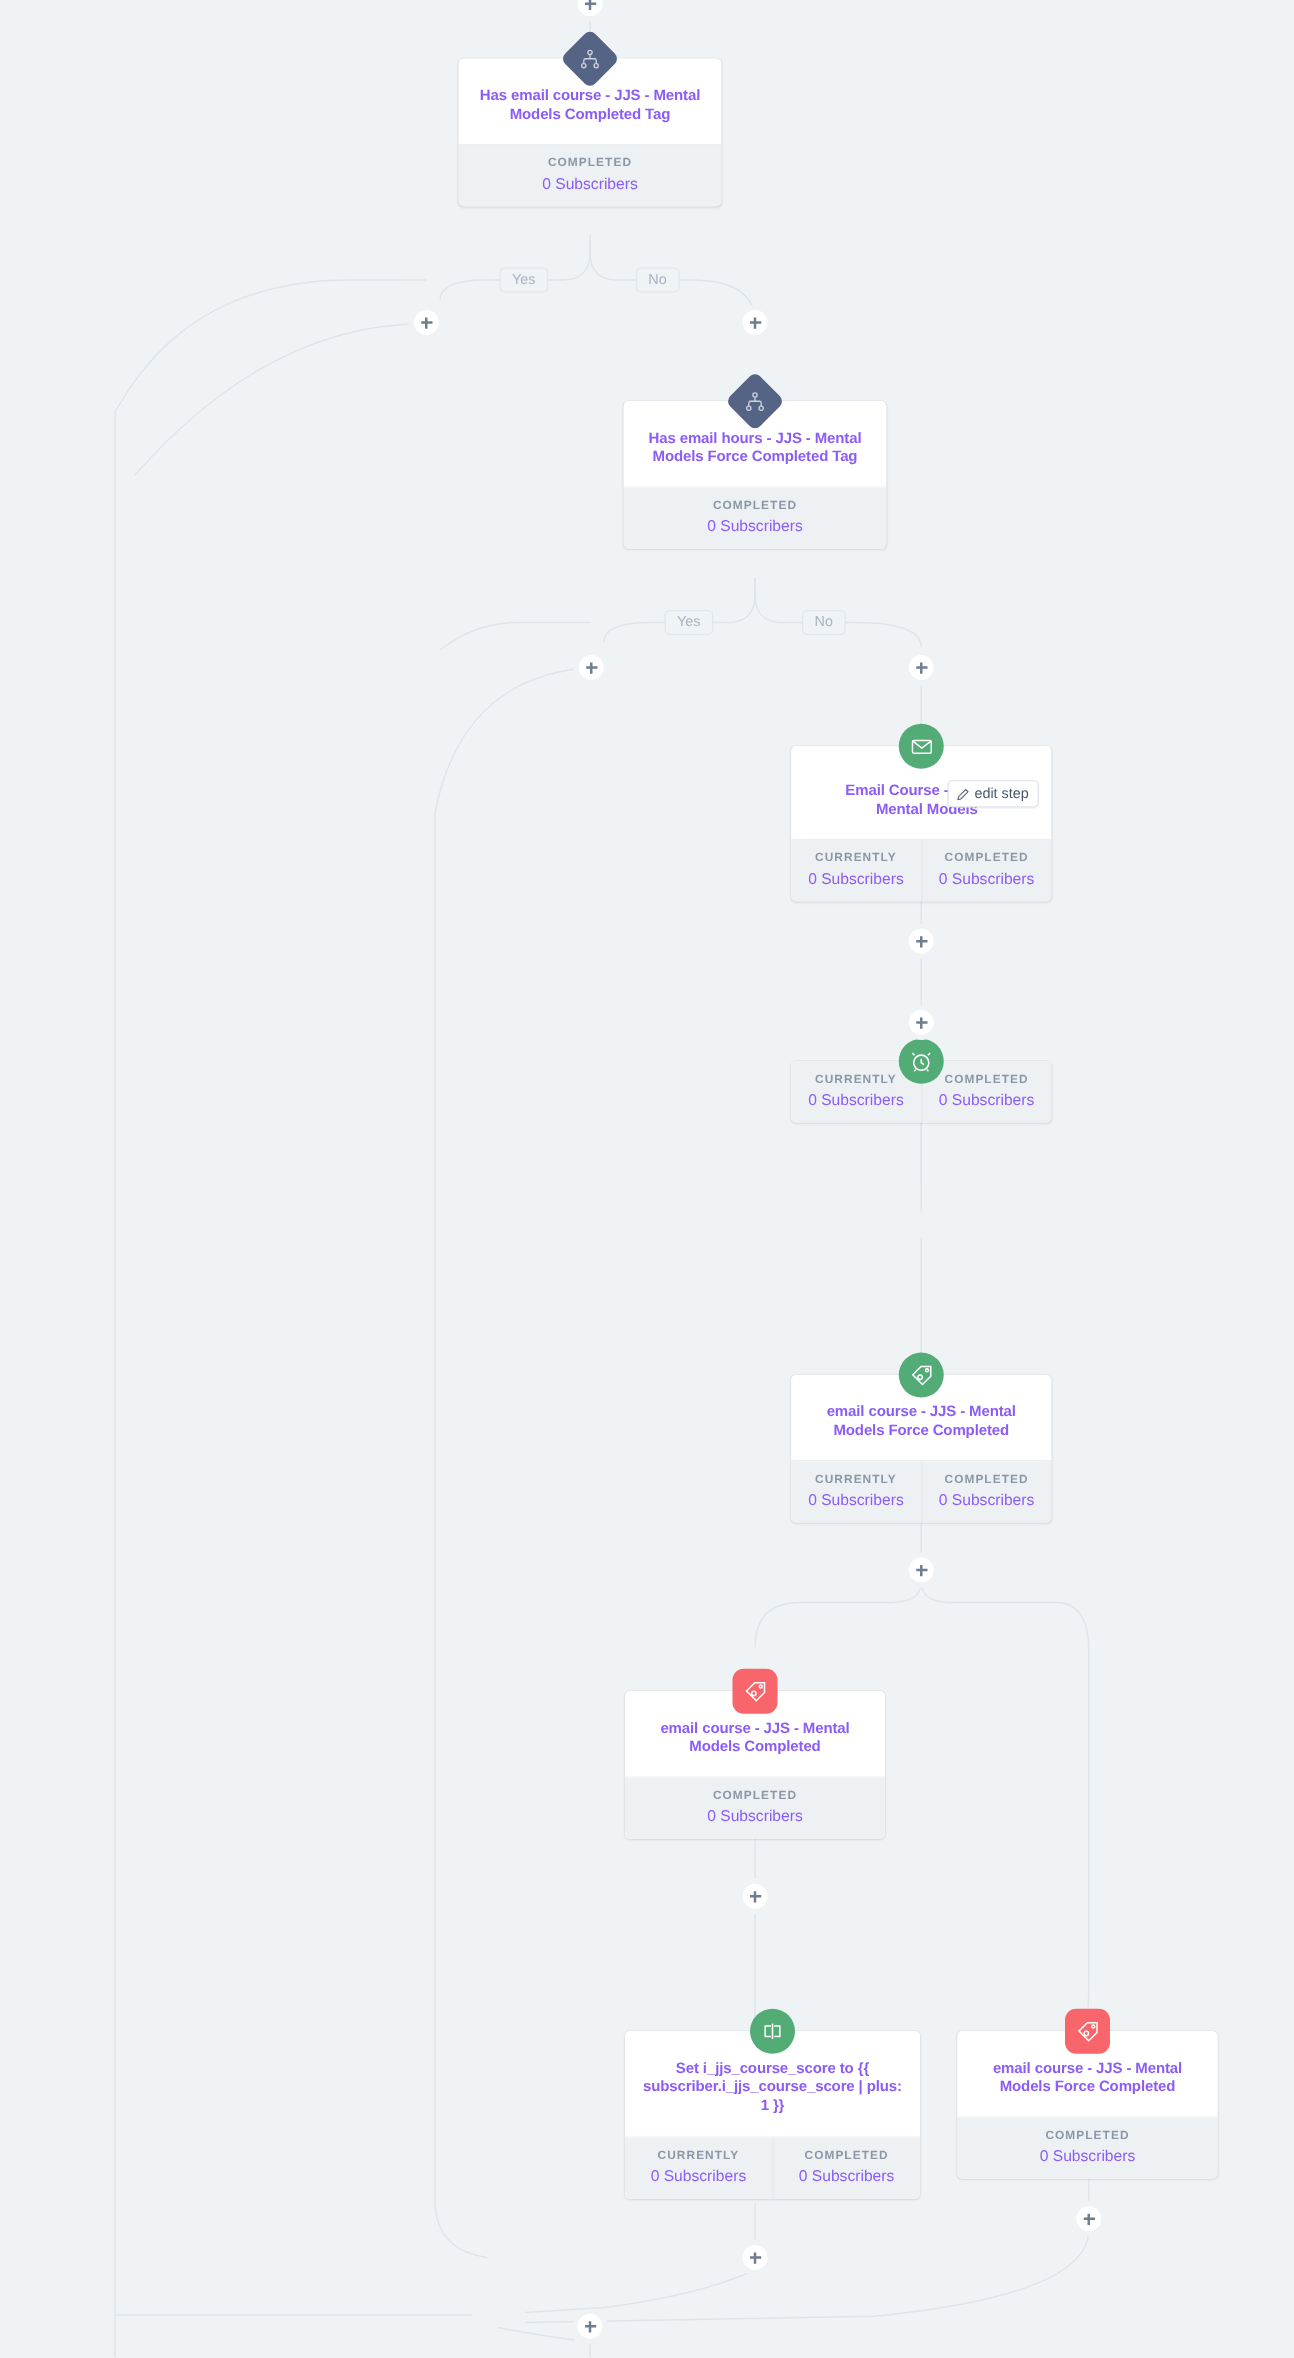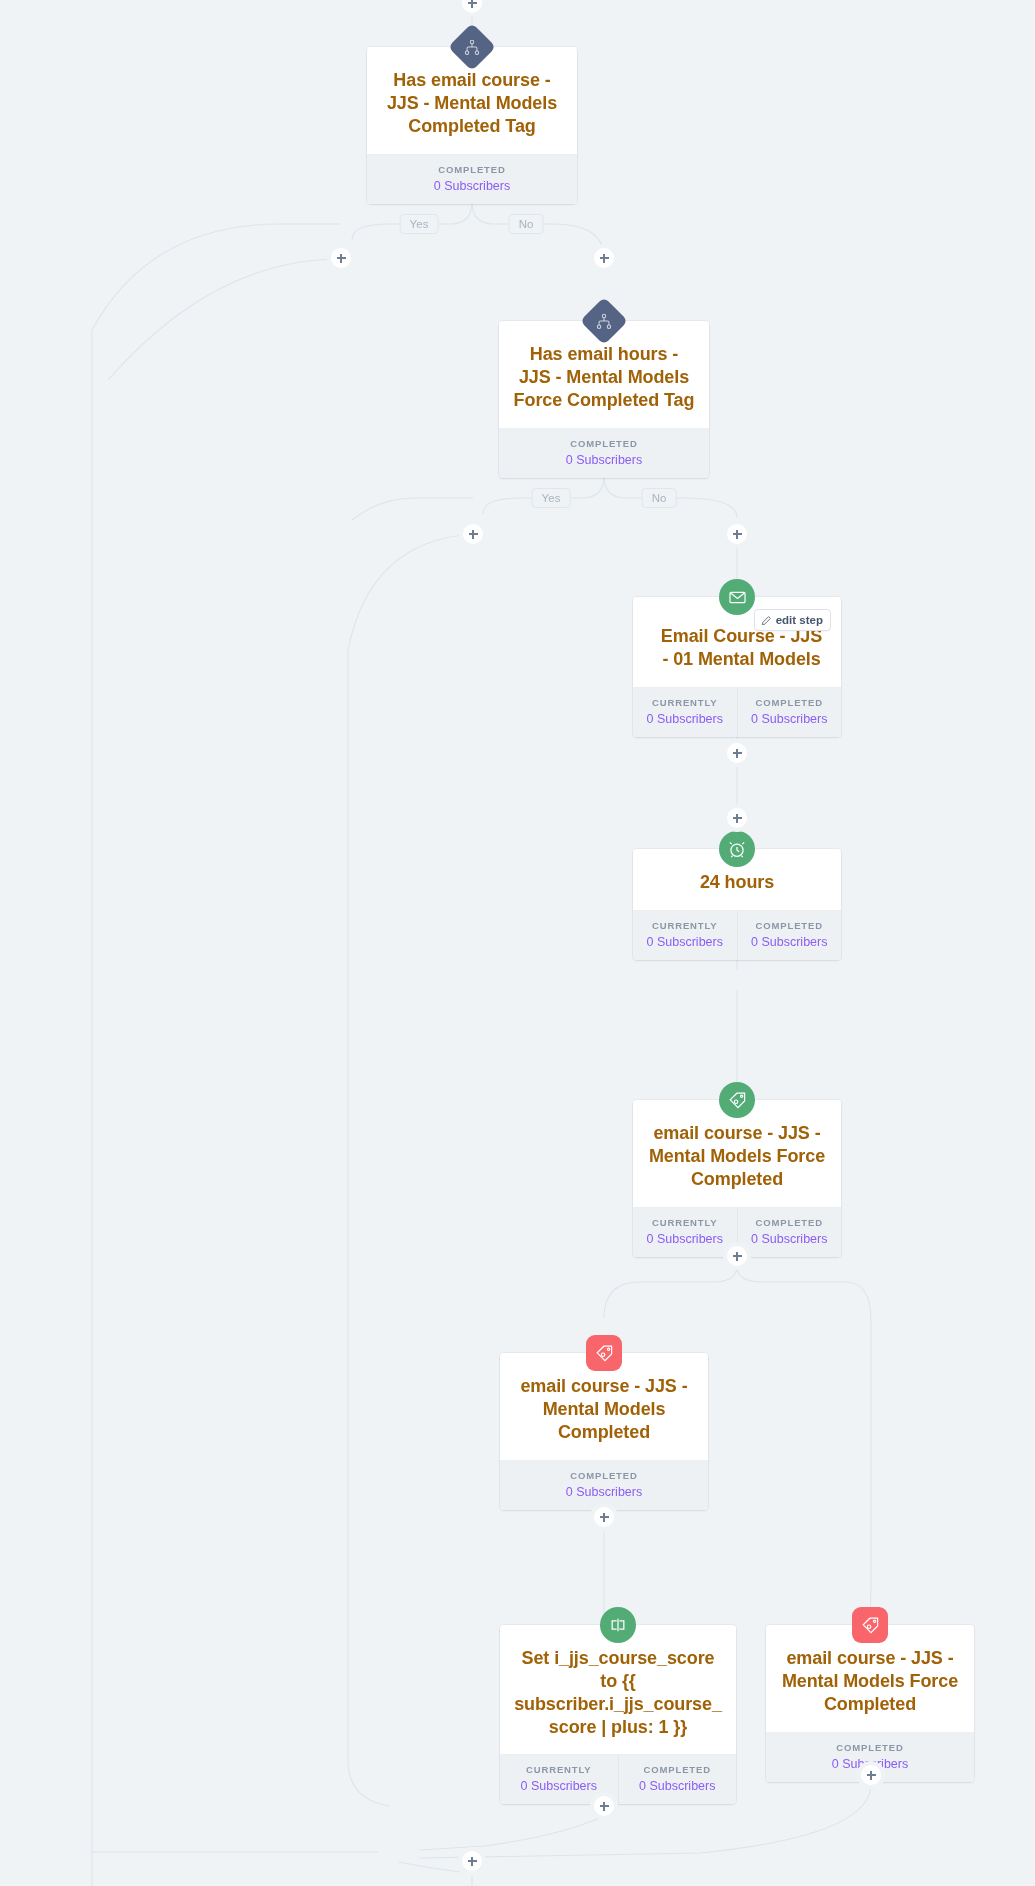--- a/index.html
+++ b/index.html
@@ -23,24 +23,24 @@
     overflow:visible;
   }
   .node .body{
     padding:22px 14px 16px;
     text-align:center;
     background:#fff;
     border-radius:4px 4px 0 0;
     border-bottom:1px solid #eceff2;
   }
   .node .title{
-    font-size:18px;
+    font-size:12px;
     line-height:1.27;
     font-weight:bold;
-    color:#a16207;
+    color:#8b5cf6;
     letter-spacing:-.1px;
     word-wrap:break-word;
   }
   .node .footer{
     display:flex;
     background:#eef1f4;
     border-radius:0 0 4px 4px;
     align-items:flex-end;
   }
   .node .stat{
@@ -83,33 +83,32 @@
   .badge.diamond{
     width:34px;height:34px;border-radius:6px;
     background:#556384;
     transform:translate(-50%,-50%) rotate(45deg);
   }
   .badge.diamond > svg{transform:rotate(-45deg);}
 
   
   .edit-step{
     position:absolute;
-    top:12px;right:10px;
+    top:27px;right:10px;
     display:flex;align-items:flex-end;gap:4px;
     background:#fff;
     border:1px solid #dfe4ea;
     border-radius:4px;
     padding:4px 7px 4px 6px;
     font-size:11.5px;
     color:#46556e;
     z-index:6;
     cursor:pointer;
     box-shadow:0 1px 1px rgba(40,55,80,.05);
     white-space:nowrap;
-    font-weight:bold;
   }
 
   
   .plus{
     position:absolute;
     width:20px;height:20px;
     margin-left:-10px;margin-top:-10px;
     border-radius:50%;
     background:#fff;
     box-shadow:0 0 0 4px #eff3f6, 0 1px 2px rgba(40,55,80,.13);
@@ -260,23 +259,20 @@
   </div>
 
   <div class="node" style="left:633px;top:849px;width:208px;">
     <div class="badge circle" style="top:0px;">
       <svg width="20" height="20" viewBox="0 0 24 24" fill="none" stroke="#ffffff" stroke-width="1.5">
         <circle cx="12" cy="13.4" r="7.3"></circle>
         <path d="M12 9.6 L12 13.4 L14.7 15.2"></path>
         <path d="M5.6 6.2 L3.4 4.1 M18.4 6.2 L20.6 4.1"></path>
         <path d="M6.6 20 L5.2 21.6 M17.4 20 L18.8 21.6"></path>
       </svg>
-    </div>
-    <div class="body">
-      <div class="title">24 hours</div>
     </div>
     <div class="footer">
       <div class="stat">
         <div class="k">CURRENTLY</div>
         <div class="v">0 Subscribers</div>
       </div>
       <div class="stat sep">
         <div class="k">COMPLETED</div>
         <div class="v">0 Subscribers</div>
       </div>

